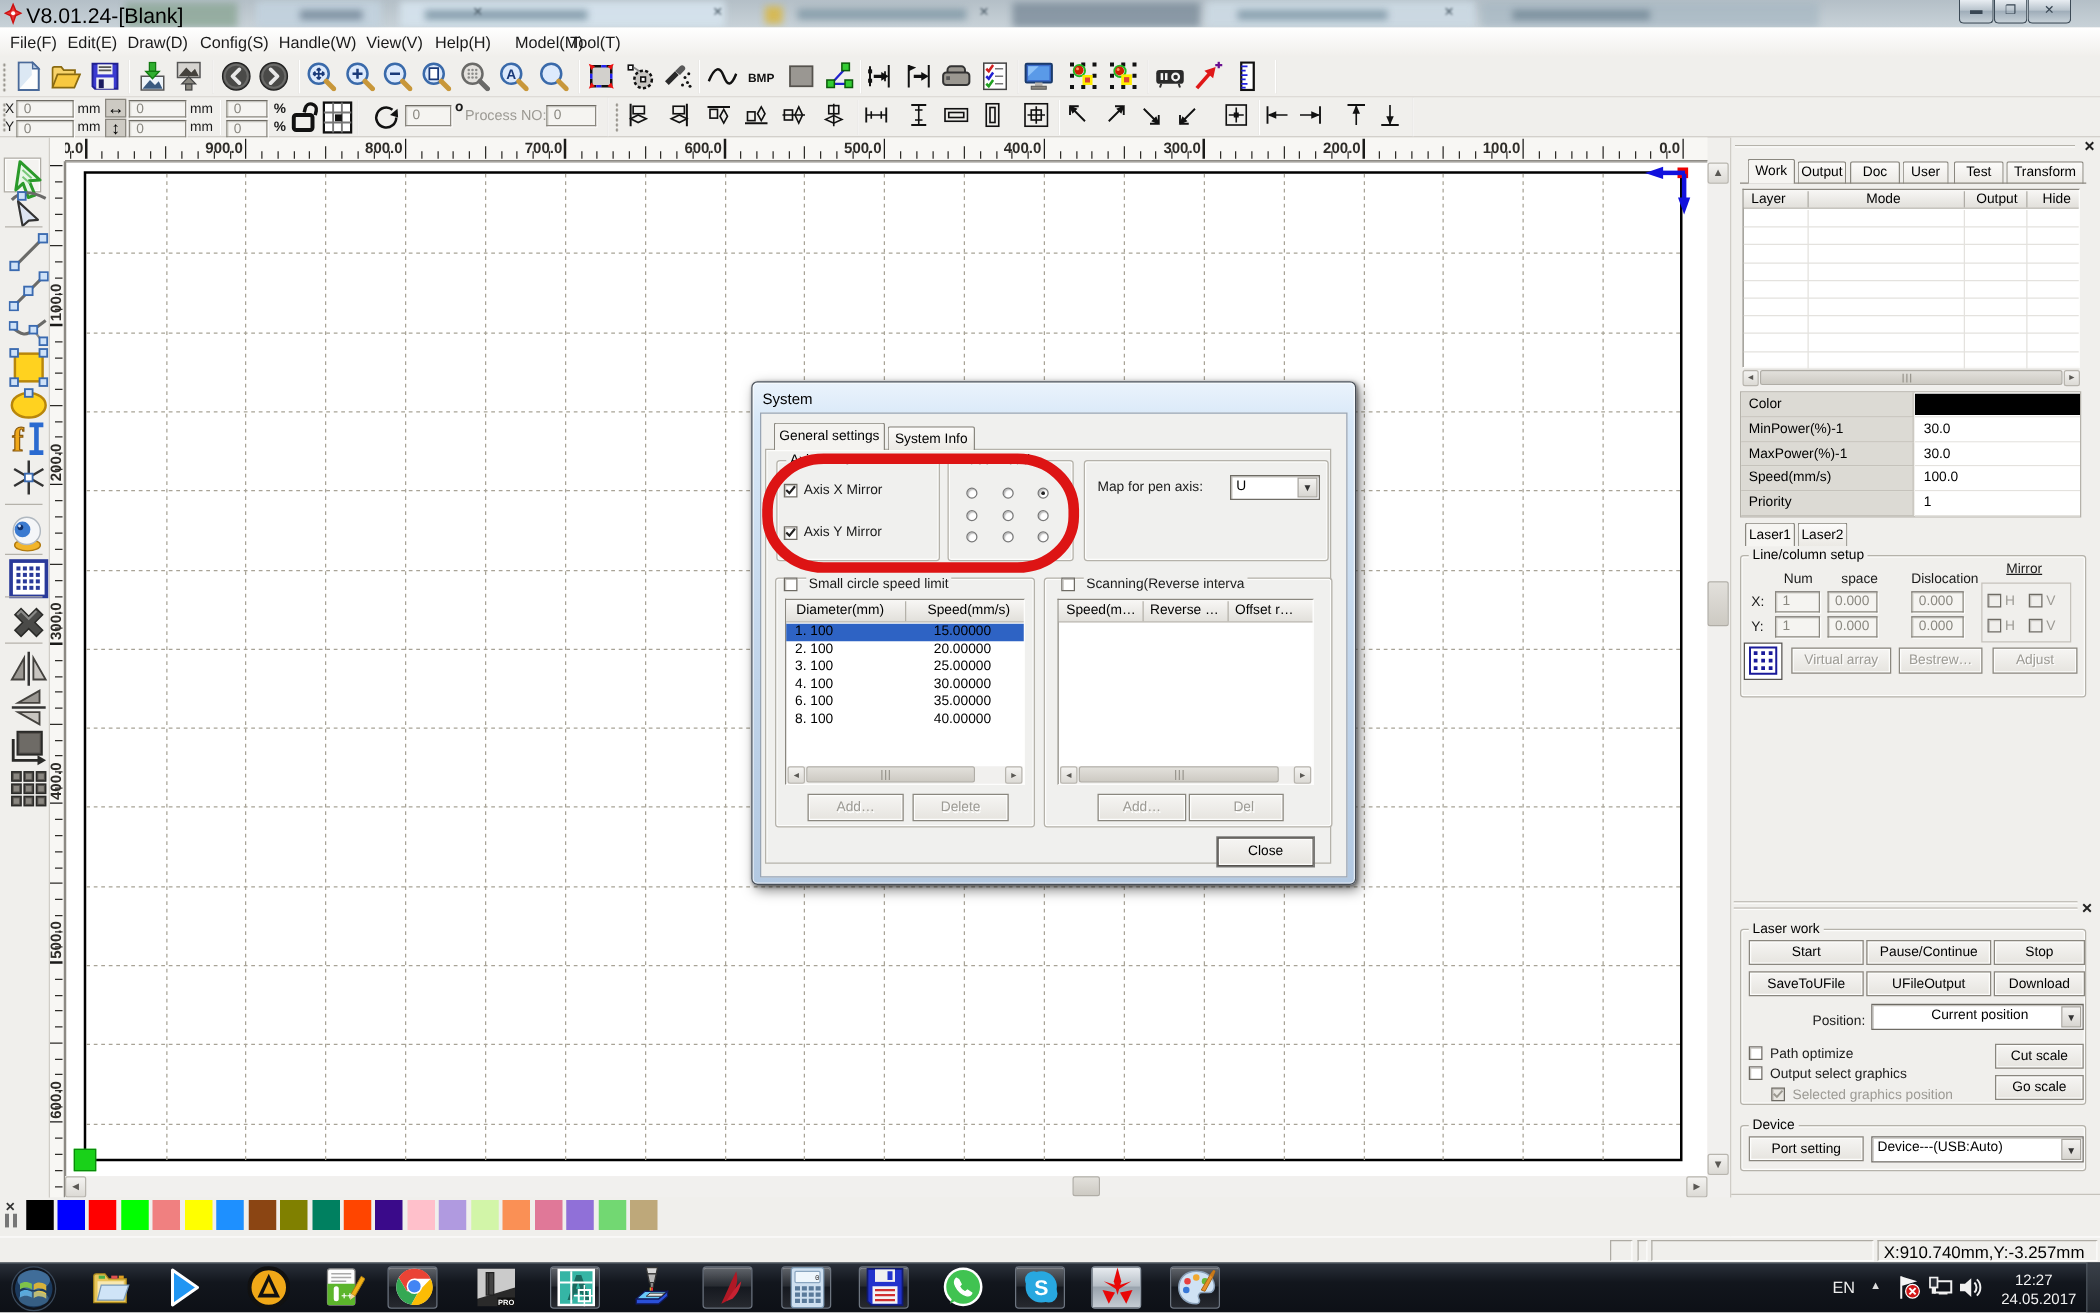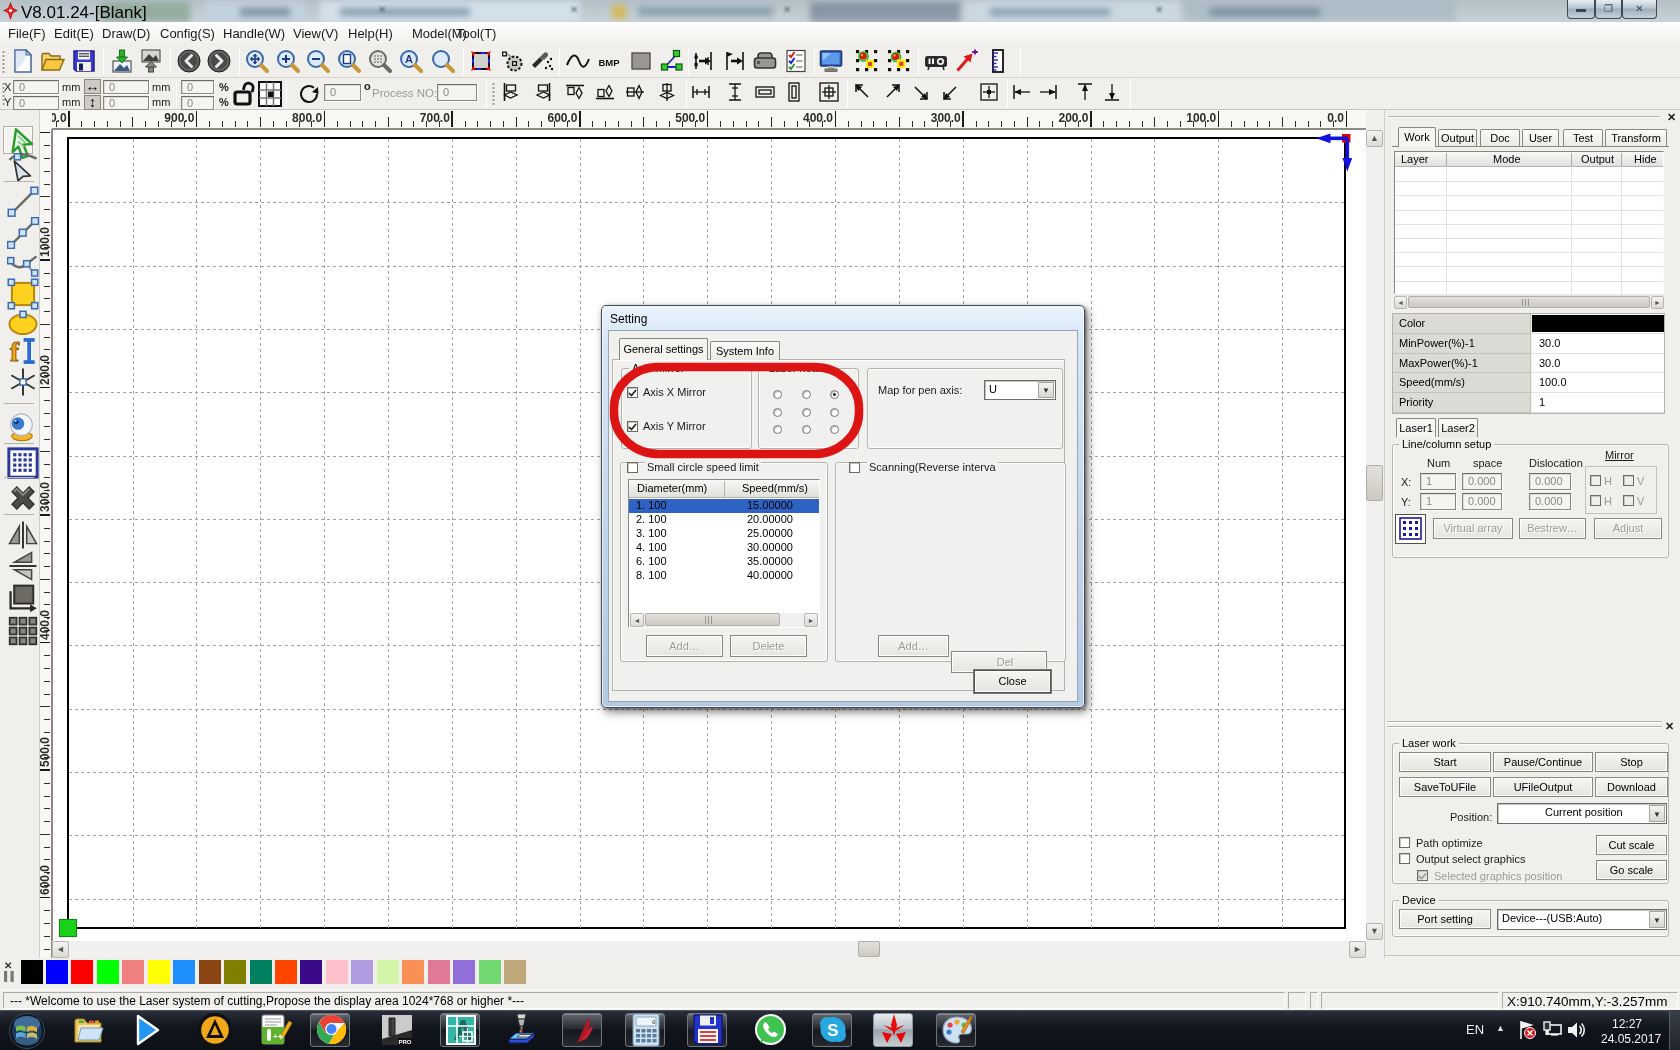--- a/index.html
+++ b/index.html
@@ -1086,23 +1086,20 @@
   <div class="sthumb" style="left:0px; top:336px; width:17px; height:36px;"></div>
 </div>
 <div id="hsb" class="sb abs" style="left:52px; top:941px; width:1332px; height:17px;">
   <div class="sbtn" style="left:0px; top:0px;">◄</div>
   <div class="sbtn" style="left:1297px; top:0px;">►</div>
   <div class="sthumb" style="left:806px; top:0px; width:22px; height:16px;"></div>
   <div class="sbtn" style="left:1315px; top:0px; border:none; background:#f1f0ee;"></div>
 </div>
 
 <div id="statusbar" class="abs">
-<div class="spanel" style="left:3px; width:1282px;">
-      <span style="position:absolute; left:6px; top:1px; white-space:nowrap;">--- *Welcome to use the Laser system of cutting,Propose the display area 1024*768 or higher *---</span>
-    </div>
 <div class="spanel" style="left:1288px; width:18px;"></div>
 <div class="spanel" style="left:1310px; width:8px;"></div>
 <div class="spanel" style="left:1321px; width:178px;"></div>
 <div class="spanel" style="left:1502px; width:176px;">
       <span style="position:absolute; left:4px; top:1px; font-size:13.5px;">X:910.740mm,Y:-3.257mm</span>
     </div>
 </div>
 
 <div id="palette" class="abs" style="left:0; top:958px; width:1680px; height:31px; background:#f0efec;">
   <span class="abs" style="left:4px; top:2px; font-size:10px; font-weight:bold; color:#333;">✕</span>
@@ -1296,21 +1293,21 @@
   <svg class="abs" style="left:1566px; top:11px;" width="20" height="18" viewBox="0 0 20 18">
       <path d="M2 6 L6 6 L11 1.5 L11 16.5 L6 12 L2 12 Z" fill="#f0f0f0"></path>
       <path d="M13.5 5 A5.5 5.5 0 0 1 13.5 13 M15.5 2.5 A9 9 0 0 1 15.5 15.5" fill="none" stroke="#f0f0f0" stroke-width="1.6"></path>
     </svg>
   <span class="abs" style="left:1612px; top:7px; color:#f4f4f4; font-size:12px;">12:27</span>
   <span class="abs" style="left:1601px; top:22px; color:#f4f4f4; font-size:12px;">24.05.2017</span>
   <div class="abs" style="left:1669px; top:0px; width:11px; height:40px; background:linear-gradient(180deg,#3a4049,#20252c); border-left:1px solid #555d66;"></div>
 </div>
 
 <div id="dialog" class="abs" style="left:601px; top:305px; width:484px; height:403px; background:linear-gradient(180deg,#eaf3fc 0%,#d7e7f7 8%,#c0d4ea 60%,#b3c9e2 100%); border:1px solid #474e57; border-radius:5px; box-shadow:inset 0 0 0 1px rgba(255,255,255,0.65), 3px 4px 10px rgba(0,0,0,0.5), 1px 1px 3px rgba(0,0,0,0.4); font-size:11px;">
-  <span class="abs" style="left:8px; top:6px; color:#000; font-size:12px;">Setting</span>
+  <span class="abs" style="left:8px; top:6px; color:#000; font-size:12px;">System</span>
   <div class="abs" style="left:6px; top:24px; width:470px; height:372px; background:#f0f0ee; border:1px solid #98a5b5;">
 
     <div class="abs" style="left:3px; top:28px; width:453px; height:332px; background:#f0f0ee; border:1px solid #b5b2aa; box-shadow:inset 1px 1px 0 #fdfdfc;"></div>
     <div class="tab" style="left:10px; top:7px; width:89px; height:22px; line-height:21px; background:#f4f3f0;">General settings</div>
     <div class="tab" style="left:101px; top:10px; width:70px; height:19px; line-height:18px;">System Info</div>
 
     <div class="gbox" style="left:12px; top:37px; width:131px; height:81px; z-index:2;"></div>
     <div class="gboxlbl" style="left:20px; top:31px; z-index:2; background:#f0f0ee;">Axis Mirror</div>
     <div class="cb" style="left:18px; top:56px; z-index:2;"><svg width="9" height="9" viewBox="0 0 9 9">
           <path d="M1 4 L3.5 6.5 L8 1" fill="none" stroke="#222" stroke-width="1.7"></path>
@@ -1375,22 +1372,39 @@
         <div class="abs" style="left:78px; top:3px; width:1px; height:8px; background:#9a978f;"></div>
         <div class="abs" style="left:81px; top:3px; width:1px; height:8px; background:#9a978f;"></div>
       </div>
     </div>
     <div class="btn dis" style="left:37px; top:304px; width:77px; height:22px; line-height:20px;">Add…</div>
     <div class="btn dis" style="left:121px; top:304px; width:77px; height:22px; line-height:20px;">Delete</div>
 
     <div class="gbox" style="left:226px; top:131px; width:231px; height:200px;"></div>
     <div class="cb" style="left:240px; top:131px; background:#fff;"></div>
     <span class="lbl" style="left:258px; top:130px; background:#f0f0ee; padding:0 2px;">Scanning(Reverse interva</span>
+    <div class="abs" style="left:237px; top:148px; width:205px; height:149px; background:#fff; border:1px solid #8a877f; border-bottom-color:#fdfdfc; border-right-color:#fdfdfc;">
+      <div class="abs" style="left:0; top:0; width:100%; height:18px; background:linear-gradient(180deg,#f8f7f5,#e2e0db); border-bottom:1px solid #b5b2aa;">
+        <span class="abs" style="left:6px; top:2px;">Speed(m…</span>
+          <span class="abs" style="left:73px; top:2px;">Reverse …</span>
+          <span class="abs" style="left:141px; top:2px;">Offset r…</span>
+        <div class="abs" style="left:67px; top:1px; width:1px; height:16px; background:#b5b2aa;"></div>
+        <div class="abs" style="left:135px; top:1px; width:1px; height:16px; background:#b5b2aa;"></div>
+      </div>
+      <div class="abs" style="left:1px; top:133px; width:201px; height:14px; background:#f1f0ee;">
+        <div class="sbtn" style="left:0; top:0; width:14px; height:14px; font-size:7px; line-height:13px;">◄</div>
+        <div class="sbtn" style="left:187px; top:0; width:14px; height:14px; font-size:7px; line-height:13px;">►</div>
+        <div class="sthumb" style="left:15px; top:0; width:160px; height:13px;"></div>
+        <div class="abs" style="left:92px; top:3px; width:1px; height:8px; background:#9a978f;"></div>
+        <div class="abs" style="left:95px; top:3px; width:1px; height:8px; background:#9a978f;"></div>
+        <div class="abs" style="left:98px; top:3px; width:1px; height:8px; background:#9a978f;"></div>
+      </div>
+    </div>
     <div class="btn dis" style="left:269px; top:304px; width:71px; height:22px; line-height:20px;">Add…</div>
-    <div class="btn dis" style="left:342px; top:320px; width:96px; height:22px; line-height:20px;padding-left:12px;">Del</div>
+    <div class="btn dis" style="left:342px; top:304px; width:76px; height:22px; line-height:20px;padding-left:12px;">Del</div>
 
     <div class="btn" style="left:365px; top:339px; width:77px; height:23px; line-height:21px; border:1px solid #55524e; box-shadow:inset 0 0 0 1px #fdfdfc, 0 0 0 1px #7a7a78;">Close</div>
   </div>
 
   <svg class="abs" style="left:0px; top:52px; z-index:10;" width="270" height="110" viewBox="0 0 270 110">
     <rect x="12" y="9" width="245" height="87" rx="45" ry="41" fill="none" stroke="#dd1414" stroke-width="8.5"></rect>
   </svg>
 </div>
 
 </body></html>

